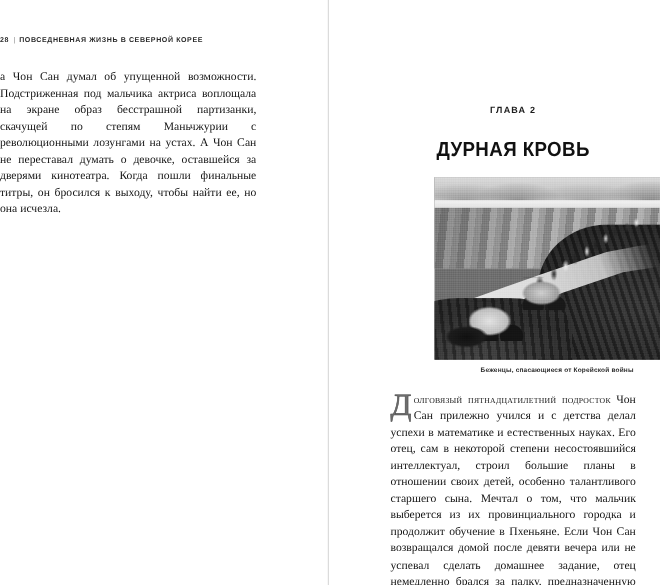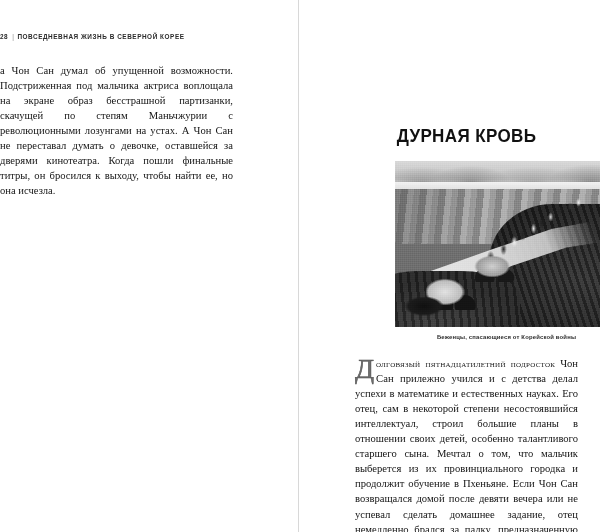--- a/index.html
+++ b/index.html
@@ -269,20 +269,21 @@
     <div class="running-head">
       <span class="folio">28</span><span class="bar">|</span><span>ПОВСЕДНЕВНАЯ ЖИЗНЬ В СЕВЕРНОЙ КОРЕЕ</span>
     </div>
 
     <p class="verso-body">а Чон Сан думал об упущенной возможности. Подстриженная под мальчика актриса воплощала на экране образ бесстрашной партизанки, скачущей по степям Маньчжурии с революционными лозунгами на устах. А Чон Сан не переставал думать о девочке, оставшейся за дверями кинотеатра. Когда пошли финальные титры, он бросился к выходу, чтобы найти ее, но она исчезла.</p>
 
   </div>
 
   <div class="page-right">
 
+    <div class="chapter-label">ГЛАВА 2</div>
     <h1 class="chapter-title">ДУРНАЯ КРОВЬ</h1>
 
     <figure class="figure">
       <div class="photo">
         <div class="ph-sky"></div>
         <div class="ph-hills"></div>
         <div class="ph-river"></div>
         <div class="ph-fields"></div>
         <div class="ph-hill-right"></div>
         <div class="ph-road"></div>

